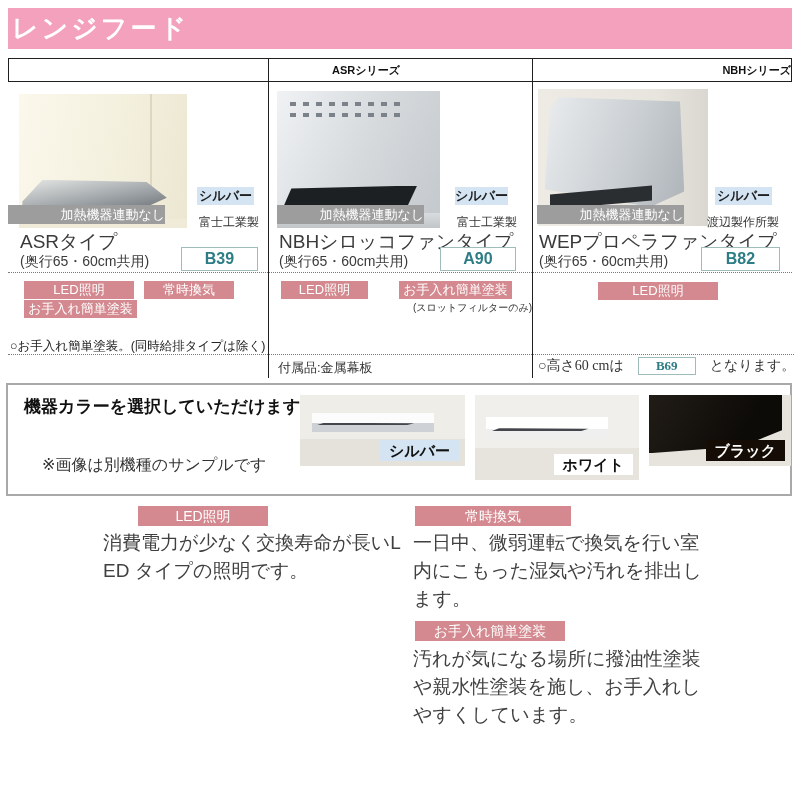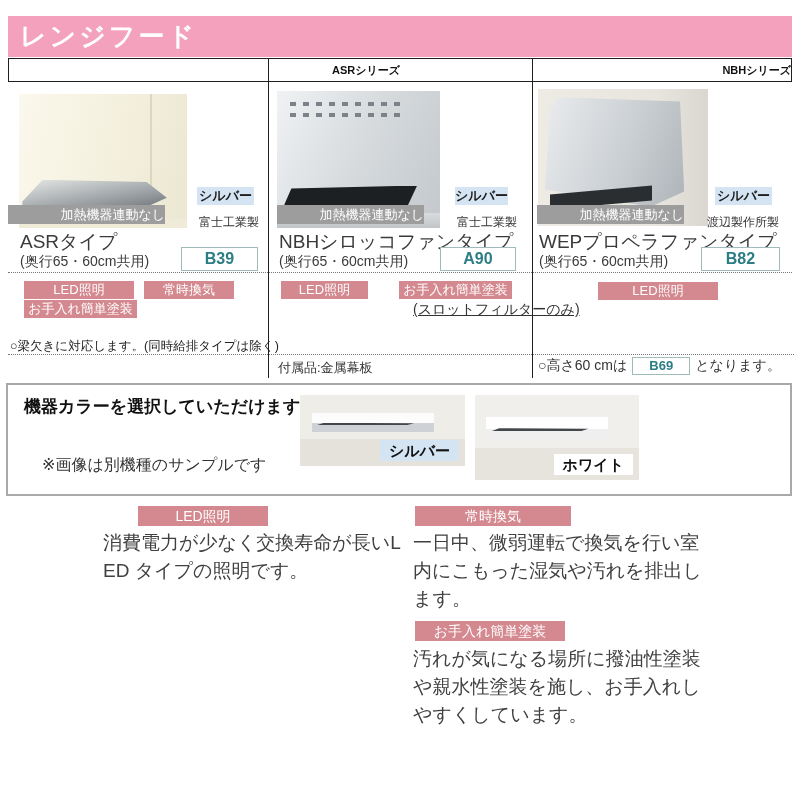--- a/index.html
+++ b/index.html
@@ -5,24 +5,24 @@
   * { margin:0; padding:0; box-sizing:border-box; }
   html,body { width:800px; height:800px; }
   body {
     position:relative; background:#fff; overflow:hidden;
     font-family:"Liberation Sans","DejaVu Sans",sans-serif; color:#333;
   }
   .abs { position:absolute; }
 
   
   .titlebar {
-    left:8px; top:16px; width:784px; height:41px;
+    left:8px; top:8px; width:784px; height:41px;
     background:var(--title_pink,#f3a1bd);
     color:#fff; font-weight:bold; font-size:26px; letter-spacing:3px;
-    line-height:41px; padding-left:12px;
+    line-height:41px; padding-left:4px;
   }
 
   
   .thead {
     left:8px; top:58px; width:784px; height:24px;
     border-top:1px solid #1f1f1f; border-bottom:1px solid #1f1f1f;
     border-left:1px solid #1f1f1f; border-right:1px solid #1f1f1f;
     display:flex; background:#fff;
   }
   .th { flex:1; text-align:right; font-weight:bold; font-size:11px; color:#111; line-height:22px; }
@@ -71,24 +71,24 @@
   .depth { font-size:14px; color:#3a3a3a; white-space:nowrap; }
   .codebox {
     background:#fff; border:1px solid var(--code_border,#9fbcba);
     color:var(--code_teal,#2c7d85); font-weight:bold; font-size:16px;
     text-align:center; line-height:22px; height:24px;
   }
   .rosebadge {
     background:var(--badge_rose,#d3898f); color:#fff; font-size:13px;
     text-align:center; line-height:18px; height:18px;
   }
-  .featnote { font-size:14px; color:#333;text-decoration:underline; }
+  .featnote { font-size:10px; color:#333; }
   .colnote { font-size:12.5px; color:#222; white-space:nowrap; }
   .footnote { font-size:13px; color:#333; white-space:nowrap; }
-  .wepfooter { display:flex; align-items:flex-start; gap:5px; font-size:14px; color:#333; white-space:nowrap; }
+  .wepfooter { display:flex; align-items:flex-start; gap:14px; font-size:14px; color:#333; white-space:nowrap;font-family:Liberation Serif, serif; }
   .minicode {
     display:inline-block; width:58px; height:18px; background:#fff;
     border:1px solid var(--code_border,#9fbcba); color:var(--code_teal,#2c7d85);
     font-weight:bold; font-size:13px; text-align:center; line-height:16px;
   }
 
   
   .colorbox { left:6px; top:383px; width:786px; height:113px; border:2px solid #a9a9a9; background:#fff; }
   .cs-title { font-size:17px; font-weight:bold; color:#111; white-space:nowrap; }
   .cs-note { font-size:16px; color:#333; white-space:nowrap; }
@@ -166,21 +166,21 @@
 <div class="abs typename" style="left:539px;top:229px">WEPプロペラファンタイプ</div>
 <div class="abs depth" style="left:539px;top:253px">(奥行65・60cm共用)</div>
 <div class="abs codebox" style="left:701px;top:247px;width:79px">B82</div>
 
 <div class="abs dotted" style="left:8px;top:272px;width:784px"></div>
 <div class="abs dotted" style="left:8px;top:354px;width:786px"></div>
 
 <div class="abs rosebadge" style="left:24px;top:281px;width:110px">LED照明</div>
 <div class="abs rosebadge" style="left:144px;top:281px;width:90px">常時換気</div>
 <div class="abs rosebadge" style="left:24px;top:300px;width:113px">お手入れ簡単塗装</div>
-<div class="abs colnote" style="left:10px;top:338px">○梁欠きに対応します。(同時給排タイプは除く)</div>
+<div class="abs colnote" style="left:10px;top:338px">○お手入れ簡単塗装。(同時給排タイプは除く)</div>
 
 <div class="abs rosebadge" style="left:281px;top:281px;width:87px">LED照明</div>
 <div class="abs rosebadge" style="left:399px;top:281px;width:113px">お手入れ簡単塗装</div>
 <div class="abs featnote" style="left:413px;top:301px">(スロットフィルターのみ)</div>
 
 <div class="abs rosebadge" style="left:598px;top:282px;width:120px">LED照明</div>
 
 <div class="abs footnote" style="left:278px;top:359px">付属品:金属幕板</div>
 <div class="abs wepfooter" style="left:538px;top:357px">
   <span>○高さ60 cmは</span>
@@ -197,20 +197,24 @@
         <div class="sw-under"></div>
       </div>
     <div class="sw-label sw-label-silver">シルバー</div>
   </div>
   <div class="abs swatch sw-white" style="left:467px;top:10px;width:164px;height:85px">
     <div class="sw-hood sw-hood-white">
         <div class="sw-under"></div>
       </div>
     <div class="sw-label sw-label-white">ホワイト</div>
   </div>
+  <div class="abs swatch sw-black" style="left:641px;top:10px;width:142px;height:71px">
+    <div class="sw-blackhood"></div>
+    <div class="sw-label sw-label-black">ブラック</div>
+  </div>
 </div>
 
 <div class="abs expbadge" style="left:138px;top:506px;width:130px">LED照明</div>
 <div class="abs exptext" style="left:103px;top:529px">消費電力が少なく交換寿命が長いLED タイプの照明です。</div>
 
 <div class="abs expbadge" style="left:415px;top:506px;width:156px">常時換気</div>
 <div class="abs exptext" style="left:413px;top:529px">一日中、微弱運転で換気を行い室内にこもった湿気や汚れを排出します。</div>
 
 <div class="abs expbadge" style="left:415px;top:621px;width:150px">お手入れ簡単塗装</div>
 <div class="abs exptext" style="left:413px;top:645px">汚れが気になる場所に撥油性塗装や親水性塗装を施し、お手入れしやすくしています。</div>

